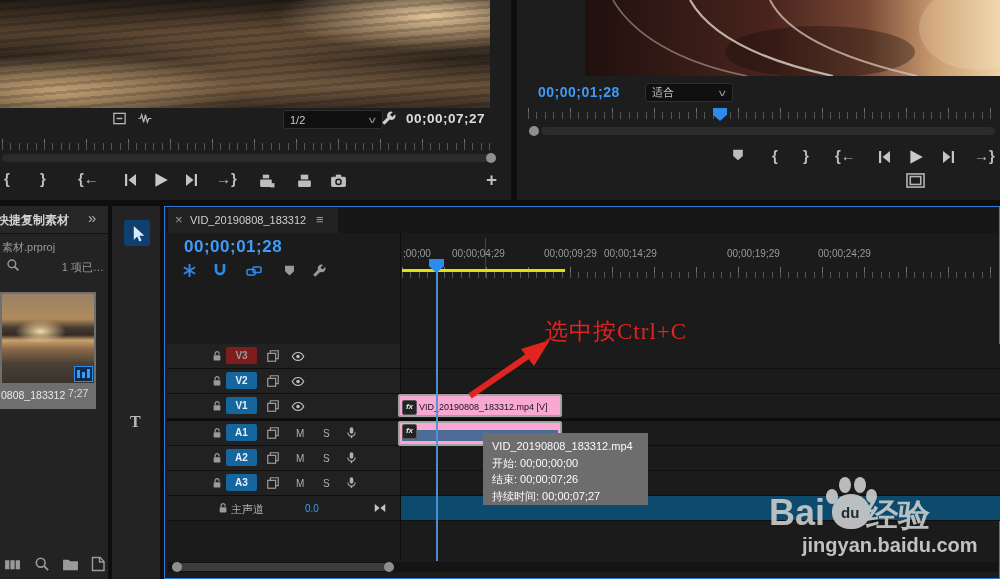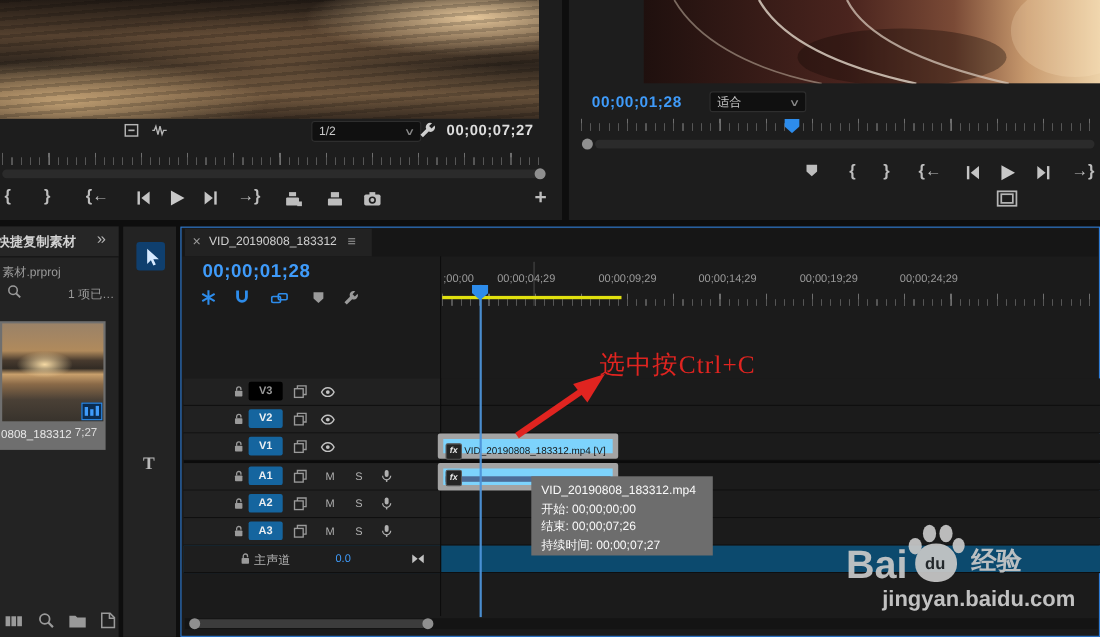--- a/index.html
+++ b/index.html
@@ -17,27 +17,27 @@
   .ruler-minor{background:repeating-linear-gradient(90deg,#565656 0 1px,transparent 1px 8.4px);}
   .ruler-major{background:repeating-linear-gradient(90deg,#6e6e6e 0 1px,transparent 1px 42px);}
   .scrolltrack{background:#2b2b2b;border-radius:4px;}
   .knob{width:10px;height:10px;border-radius:50%;background:#8f8f8f;}
   .trow{left:167px;width:833px;height:24px;background:#1b1b1b;border-bottom:1px solid #0f0f0f;}
   .trhead{left:0;top:0;width:233px;height:24px;background:#212121;border-right:1px solid #0c0c0c;}
   .tlock{left:44px;top:6px;width:12px;height:12px;color:#9a9a9a;}
   .ttarget{left:59px;top:3px;width:31px;height:17px;border-radius:2px;font-size:10px;font-weight:bold;
            display:flex;align-items:center;justify-content:center;}
   .on{background:#15659f;color:#eceff2;}
-  .off{background:#000000;color:#9a9a9a;}
+  .off{background:#7f1d1d;color:#9a9a9a;}
   .tsync{left:99px;top:5px;width:14px;height:14px;color:#9a9a9a;}
   .teye{left:124px;top:5px;width:14px;height:14px;color:#c2c2c2;}
   .tms{font-size:10px;color:#b0b0b0;top:7px;}
   .tmic{left:178px;top:5px;width:13px;height:13px;color:#b0b0b0;}
   .rlabel{top:248px;font-size:10px;color:#9a9a9a;}
-  .clip{background:#7dd3fc;border:5px solid #a3a3a3;border-radius:2px;box-sizing:border-box;}
+  .clip{background:#f9a8d4;border:2px solid #a3a3a3;border-radius:2px;box-sizing:border-box;}
   .fxb{position:absolute;width:13px;height:13px;background:#242424;border:1px solid #5a5a5a;border-radius:2px;
        color:#e8e8e8;font-size:8px;font-style:italic;font-weight:bold;text-align:center;line-height:12px;}
   .tool{left:129px;width:17px;height:17px;color:#b8b8b8;}
   .tooltip{background:#6d6d6d;color:#fafafa;font-size:11px;line-height:16.5px;padding:5px 9px;box-sizing:border-box;}
   .wmtxt{font-weight:bold;color:#c9c9c9;}
   .toe{position:absolute;background:#c9c9c9;border-radius:50%;}
 </style>
 </head>
 <body>
 
@@ -365,21 +365,21 @@
   <svg class="ic p" style="left:283px;top:264px;width:13px;height:13px;color:#9a9a9a">
       <use href="#i-marker5"></use>
     </svg>
   <svg class="ic p" style="left:312px;top:264px;width:14px;height:14px;color:#9a9a9a">
       <use href="#i-wrench"></use>
     </svg>
 
   <div class="p rlabel" style="left:403px">;00;00</div>
   <div class="p rlabel" style="left:452px">00;00;04;29</div>
   <div class="p rlabel" style="left:544px">00;00;09;29</div>
-  <div class="p rlabel" style="left:635px">00;00;14;29</div>
+  <div class="p rlabel" style="left:604px">00;00;14;29</div>
   <div class="p rlabel" style="left:727px">00;00;19;29</div>
   <div class="p rlabel" style="left:818px">00;00;24;29</div>
   <div class="p" style="left:485px;top:238px;width:1px;height:40px;background:#6a6a6a;opacity:.55"></div>
   <div class="p ruler-major" style="left:402px;top:267px;width:596px;height:11px"></div>
   <div class="p ruler-minor" style="left:402px;top:272px;width:596px;height:6px"></div>
   <div class="p" style="left:402px;top:269px;width:163px;height:3px;background:#e0e00e"></div>
 
   <div class="p trow" style="top:344px">
     <div class="p trhead"></div>
     <svg class="ic p tlock">
@@ -511,17 +511,17 @@
   <div class="p" style="left:768px;top:470px;width:230px;height:92px;opacity:.92">
     <div class="p" style="left:56px;top:3px;width:54px;height:56px">
       <div class="toe" style="left:2px;top:16px;width:12px;height:15px"></div>
       <div class="toe" style="left:15px;top:4px;width:12px;height:16px"></div>
       <div class="toe" style="left:30px;top:4px;width:12px;height:16px"></div>
       <div class="toe" style="left:42px;top:16px;width:11px;height:14px"></div>
       <div class="toe" style="left:8px;top:21px;width:38px;height:35px;border-radius:50% 50% 46% 46%"></div>
       <div class="p" style="left:17px;top:31px;font-size:15px;font-weight:bold;color:#262626">du</div>
     </div>
     <div class="p wmtxt" style="left:1px;top:22px;font-size:36px">Bai</div>
-    <div class="p wmtxt" style="left:115px;top:24px;font-size:23px">经验</div>
+    <div class="p wmtxt" style="left:98px;top:24px;font-size:32px">经验</div>
     <div class="p" style="left:34px;top:64px;font-size:20px;font-weight:bold;color:#d0d0d0">jingyan.baidu.com</div>
   </div>
 
 </div>
 
 </body></html>

